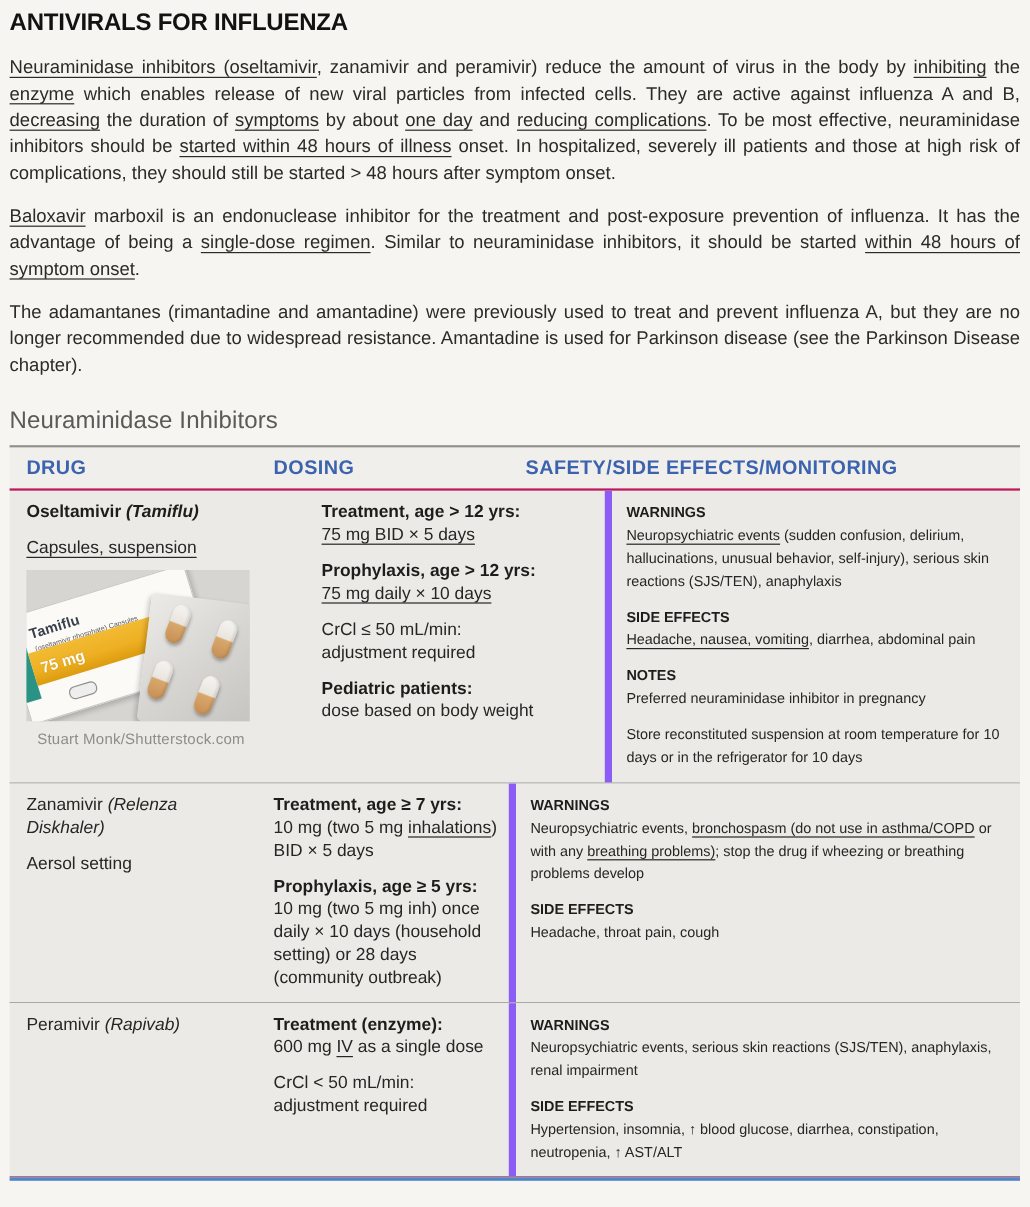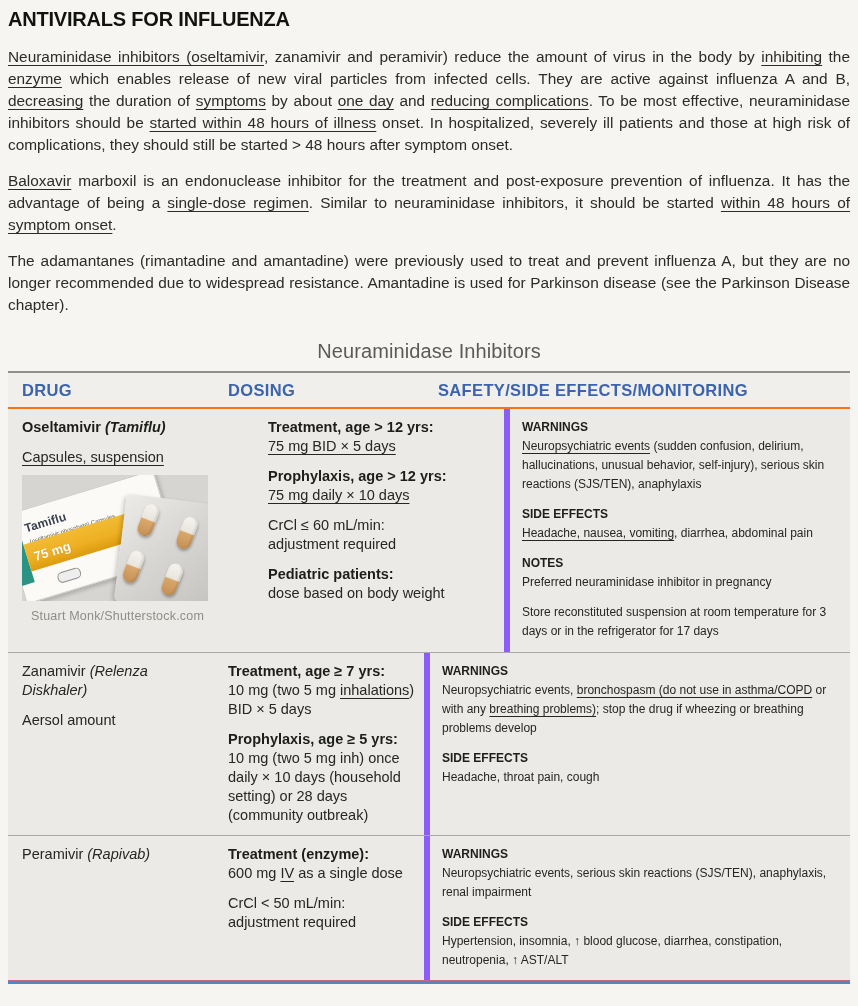--- a/index.html
+++ b/index.html
@@ -18,29 +18,29 @@
     letter-spacing: -0.2px; margin: 2px 0 15px 0;
   }
 
   .para {
     font-size: 15.4px; line-height: 22px; text-align: justify;
     margin: 0 0 14px 0; color: #2b2b28;
   }
 
   .section-heading {
     font-size: 20px; font-weight: 500; color: var(--heading_gray);
-    margin: 24px 0 8px 0; letter-spacing: 0.1px; text-align: center;
+    margin: 24px 0 8px 0; letter-spacing: 0.1px;
   }
 
   
   .dtable { border-top: 2px solid #8f8f8b; }
   .thead, .trow { display: grid; grid-template-columns: 206px 210px 1fr; }
   .thead {
     background: #f0efec;
-    border-bottom: 2px solid #f97316;
+    border-bottom: 2px solid #be185d;
   }
   .th {
     padding: 8px 4px 7px 14px;
     color: var(--header_blue); font-weight: bold;
     font-size: 16.5px; letter-spacing: 0.35px;
   }
   .trow { background: var(--row_bg); border-bottom: 1px solid #a8a8a4; }
   .trow.last { border-bottom: none; }
   .row-oseltamivir { min-height: 243px; gap: 40px; }
   .row-zanamivir  { min-height: 182px; }
@@ -183,39 +183,39 @@
             <i class="cap c4"></i>
           </div>
         </div>
         <div class="credit">Stuart Monk/Shutterstock.com</div>
       </div>
       <div class="td c2">
           <div class="block"><span class="b">Treatment, age &gt; 12 yrs:</span></div>
           <div class="block"><span class="u">75 mg BID × 5 days</span></div>
           <div class="block gap"><span class="b">Prophylaxis, age &gt; 12 yrs:</span></div>
           <div class="block"><span class="u">75 mg daily × 10 days</span></div>
-          <div class="block gap"><span>CrCl ≤ 60 mL/min: adjustment required</span></div>
+          <div class="block gap"><span>CrCl ≤ 50 mL/min: adjustment required</span></div>
           <div class="block gap"><span class="b">Pediatric patients:</span></div>
           <div class="block"><span>dose based on body weight</span></div>
         </div>
       <div class="td c3">
           <div class="block"><span class="b">WARNINGS</span></div>
           <div class="block"><span class="u">Neuropsychiatric events</span><span> (sudden confusion, delirium, hallucinations, unusual behavior, self-injury), serious skin reactions (SJS/TEN), anaphylaxis</span></div>
           <div class="block gap"><span class="b">SIDE EFFECTS</span></div>
           <div class="block"><span class="u">Headache, nausea, vomiting</span><span>, diarrhea, abdominal pain</span></div>
           <div class="block gap"><span class="b">NOTES</span></div>
           <div class="block"><span>Preferred neuraminidase inhibitor in pregnancy</span></div>
-          <div class="block gap"><span>Store reconstituted suspension at room temperature for 3 days or in the refrigerator for 17 days</span></div>
+          <div class="block gap"><span>Store reconstituted suspension at room temperature for 10 days or in the refrigerator for 10 days</span></div>
         </div>
     </div>
 
     <div class="trow row-zanamivir">
       <div class="td c1">
           <div class="block"><span>Zanamivir </span><span class="i">(Relenza Diskhaler)</span></div>
-          <div class="block gap"><span>Aersol amount</span></div>
+          <div class="block gap"><span>Aersol setting</span></div>
         </div>
       <div class="td c2">
           <div class="block"><span class="b">Treatment, age ≥ 7 yrs:</span></div>
           <div class="block"><span>10 mg (two 5 mg </span><span class="u">inhalations</span><span>) BID × 5 days</span></div>
           <div class="block gap"><span class="b">Prophylaxis, age ≥ 5 yrs:</span></div>
           <div class="block"><span>10 mg (two 5 mg inh) once daily × 10 days (household setting) or 28 days (community outbreak)</span></div>
         </div>
       <div class="td c3">
           <div class="block"><span class="b">WARNINGS</span></div>
           <div class="block"><span>Neuropsychiatric events, </span><span class="u">bronchospasm (do not use in asthma/COPD</span><span> or with any </span><span class="u">breathing problems)</span><span>; stop the drug if wheezing or breathing problems develop</span></div>

